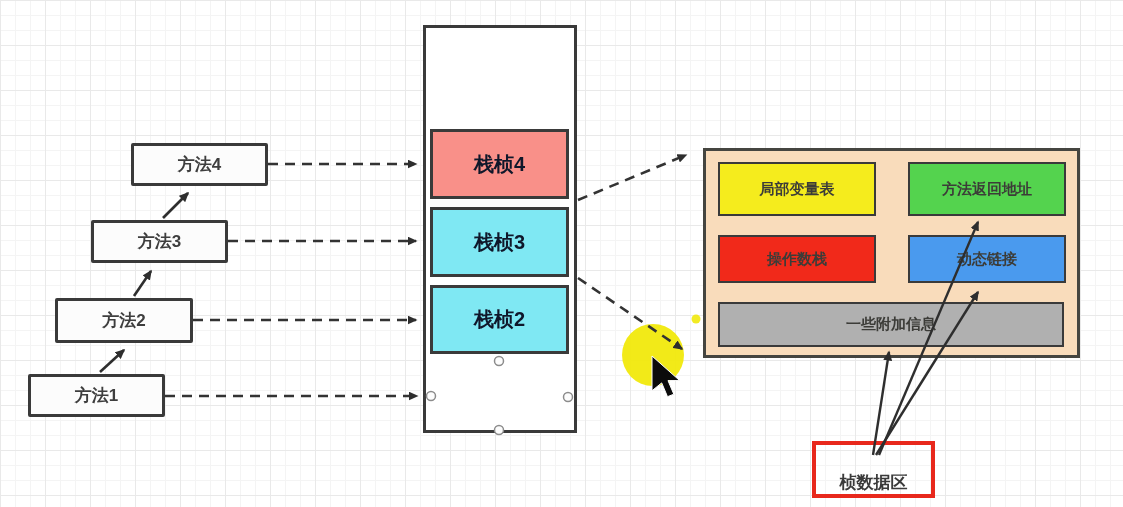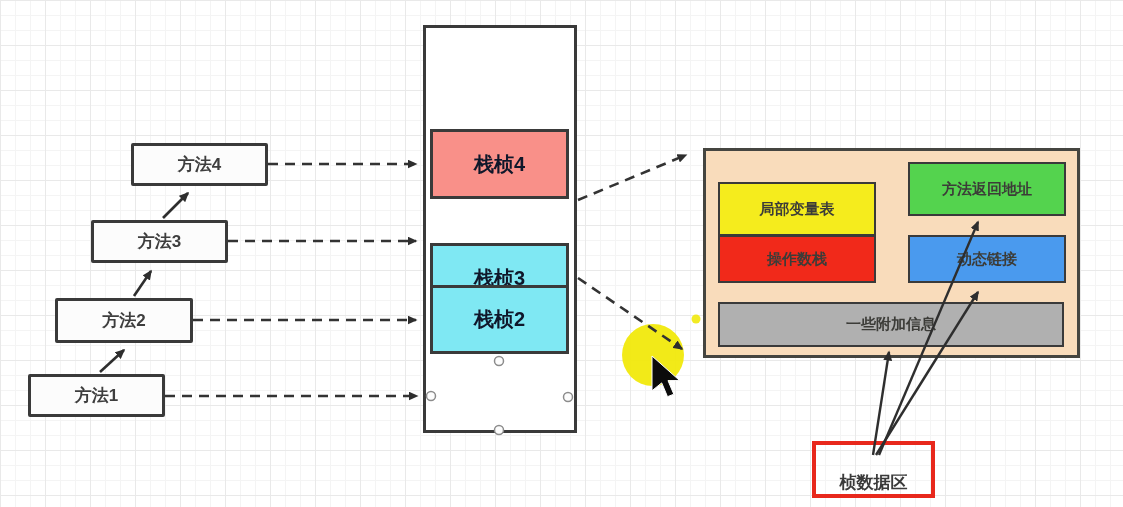--- a/index.html
+++ b/index.html
@@ -48,30 +48,30 @@
   </div>
   <div class="shape method-box" style="left:131px;top:143px;width:137px;height:43px;">
     <span>方法4</span>
   </div>
 
   <div class="shape stack-outer" style="left: 423px; top: 25px; width: 154px; height: 408px; background-color: rgb(255, 255, 255);"></div>
 
   <div class="shape stack-frame" style="left: 430px; top: 129px; width: 139px; height: 70px; background-color: rgb(249, 144, 137);">
     <span>栈桢4</span>
   </div>
-  <div class="shape stack-frame" style="left: 430px; top: 207px; width: 139px; height: 70px; background-color: rgb(127, 232, 243); margin-top: 36px;">
+  <div class="shape stack-frame" style="left: 430px; top: 207px; width: 139px; height: 70px; background-color: rgb(127, 232, 243);">
     <span>栈桢3</span>
   </div>
   <div class="shape stack-frame" style="left: 430px; top: 285px; width: 139px; height: 69px; background-color: rgb(127, 232, 243);">
     <span>栈桢2</span>
   </div>
 
   <div class="shape panel" style="left: 703px; top: 148px; width: 377px; height: 210px; background-color: rgb(249, 220, 187);"></div>
 
-  <div class="shape cell" style="left: 718px; top: 162px; width: 158px; height: 54px; background-color: rgb(245, 236, 29); margin-top: 20px;">
+  <div class="shape cell" style="left: 718px; top: 162px; width: 158px; height: 54px; background-color: rgb(245, 236, 29);">
     <span>局部变量表</span>
   </div>
   <div class="shape cell" style="left: 908px; top: 162px; width: 158px; height: 54px; background-color: rgb(84, 211, 78);">
     <span>方法返回地址</span>
   </div>
   <div class="shape cell" style="left: 718px; top: 235px; width: 158px; height: 48px; background-color: rgb(241, 41, 26);">
     <span>操作数栈</span>
   </div>
   <div class="shape cell" style="left: 908px; top: 235px; width: 158px; height: 48px; background-color: rgb(74, 154, 238);">
     <span>动态链接</span>

